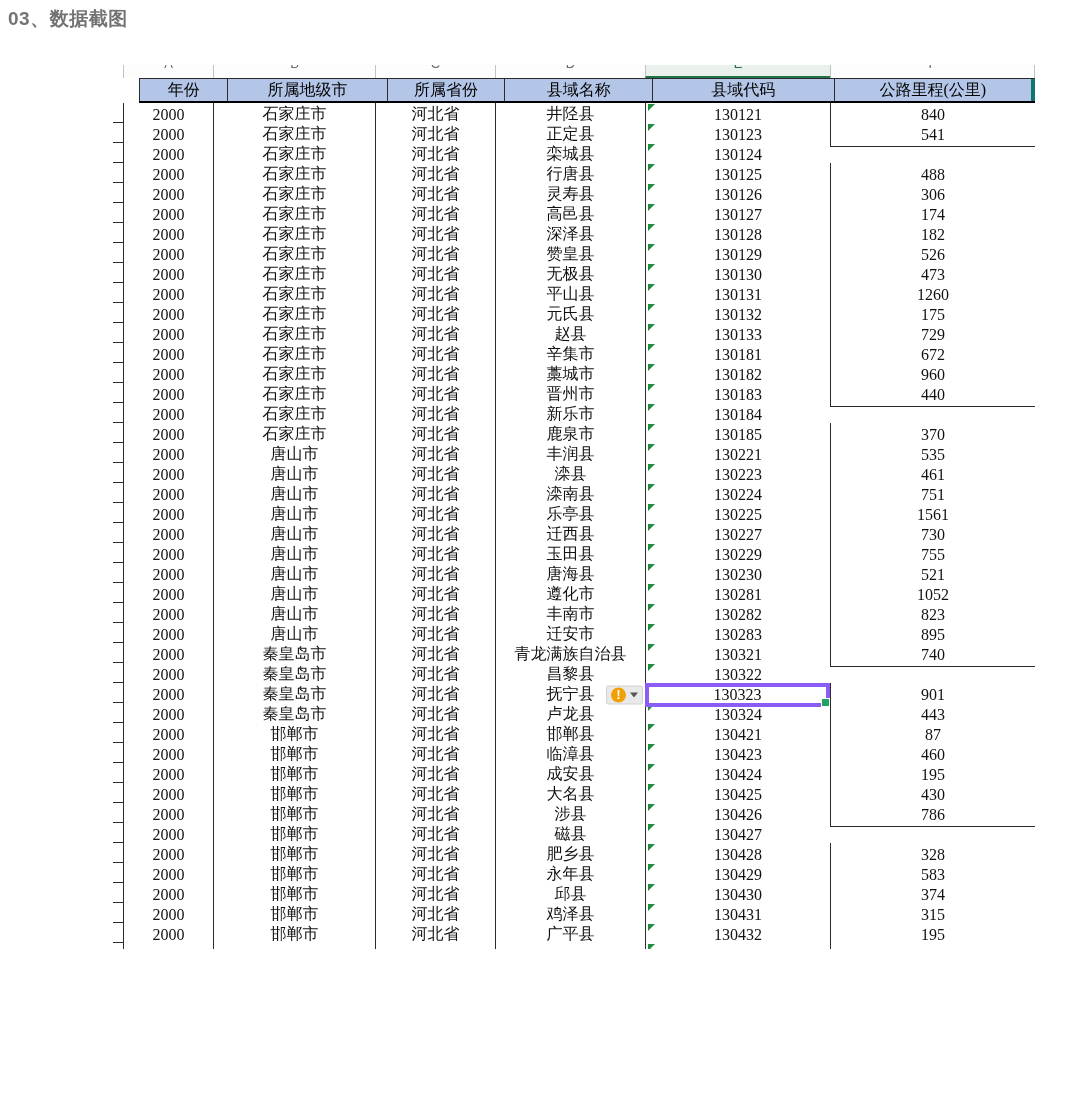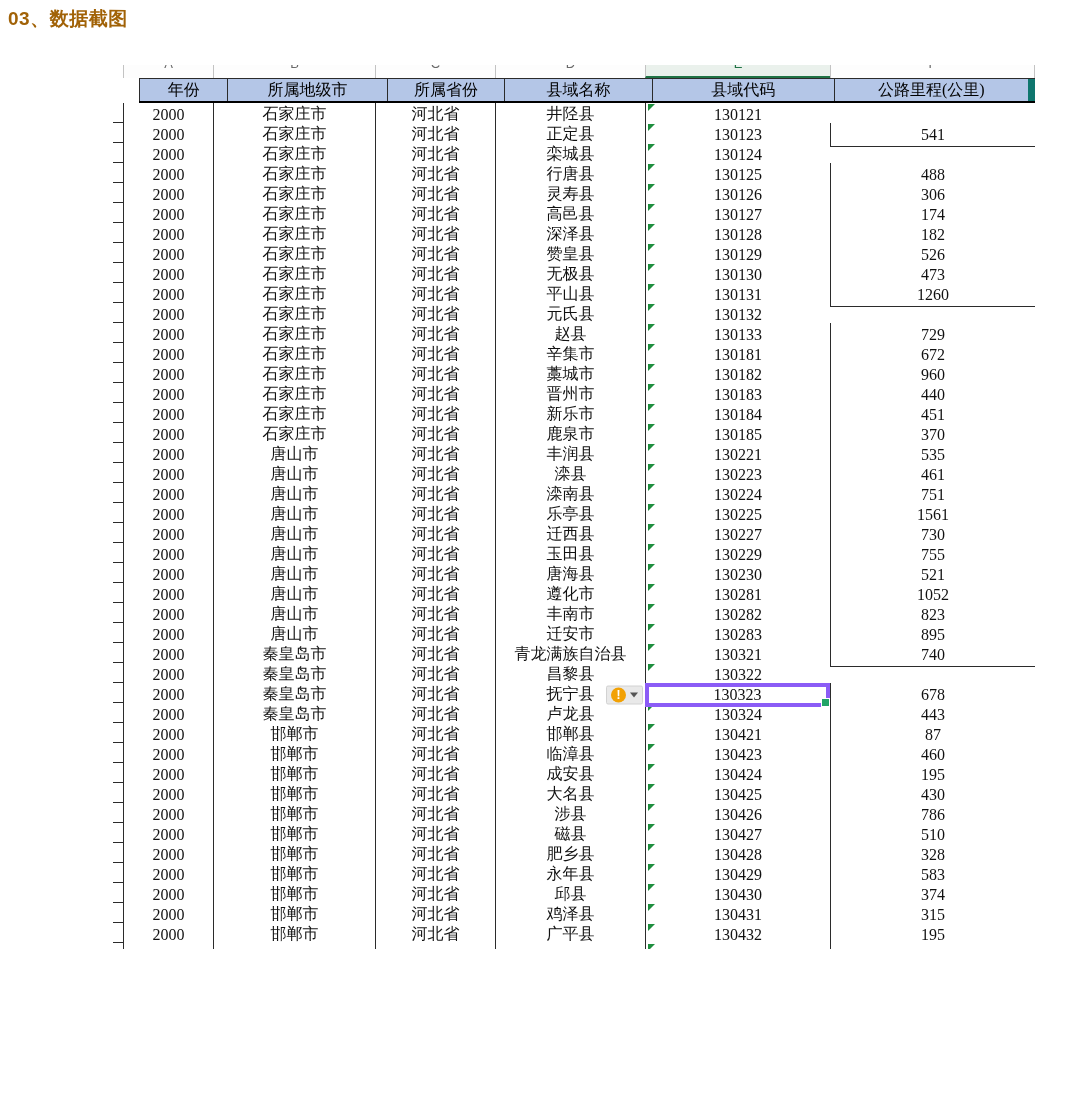--- a/index.html
+++ b/index.html
@@ -1,36 +1,36 @@
 <!DOCTYPE html>
 <html><head>
 <meta charset="utf-8">
 <style>
   html,body{margin:0;padding:0;background:#fff;}
   body{width:1077px;height:1119px;position:relative;overflow:hidden;
        font-family:"Liberation Sans",sans-serif;}
   .page-title{position:absolute;left:8px;top:6px;font-size:19px;font-weight:bold;
-       color:#a16207;letter-spacing:0.5px;}
+       color:#737373;letter-spacing:0.5px;}
   .sheet{position:absolute;left:113px;top:65px;width:922px;}
 
   
   .lrow{display:flex;margin-left:10px;height:13px;}
   .lcell{position:relative;overflow:hidden;border-left:1px solid #c3c3c3;box-sizing:border-box;background:#fdfdfd;}
   .lcell:last-child{border-right:1px solid #c3c3c3;}
   .lchar{position:absolute;top:-9px;left:0;right:0;text-align:center;
         font-size:13px;color:#6a6a6a;}
   .lcell.sel{background:#eaf1ec;border-bottom:2px solid #217346;}
   .lcell.sel .lchar{color:#217346;}
 
   
   .hrow{display:flex;margin-left:26px;border-top:1px solid #2b2b2b;border-bottom:2px solid #000;}
   .hcell{height:22px;background:#B4C6E7;border-left:1px solid #2b2b2b;box-sizing:border-box;
         display:flex;align-items:center;justify-content:center;
         font-family:"Liberation Serif",serif;font-size:16px;color:#000;}
-  .hcell:last-child{border-right:7px solid #0f766e;}
+  .hcell:last-child{border-right:4px solid #0f766e;}
 
   
   .row{display:flex;height:20px;}
   .gut{width:10px;box-sizing:border-box;border-bottom:1px solid #2b2b2b;}
   .cell{position:relative;box-sizing:border-box;height:24px;
         border-left:1px solid #2b2b2b;border-bottom:1px solid #2b2b2b;
         display:flex;align-items:center;justify-content:center;
         font-family:"Liberation Serif",serif;font-size:16px;color:#111;background:#fff;}
   .col0{width:90px}.col1{width:162px}.col2{width:120px}.col3{width:150px}
   .col4{width:185px}.col5{width:205px}
@@ -100,20 +100,23 @@
         <div class="cell col2">
           <span>河北省</span>
         </div>
         <div class="cell col3">
           <span>井陉县</span>
         </div>
         <div class="cell col4">
           <span class="tri"></span>
           <span>130121</span>
         </div>
+        <div class="cell col5">
+          <span>840</span>
+        </div>
       </div>
       <div class="row">
         <div class="gut"></div>
         <div class="cell col0">
           <span>2000</span>
         </div>
         <div class="cell col1">
           <span>石家庄市</span>
         </div>
         <div class="cell col2">
@@ -314,20 +317,23 @@
         <div class="cell col2">
           <span>河北省</span>
         </div>
         <div class="cell col3">
           <span>元氏县</span>
         </div>
         <div class="cell col4">
           <span class="tri"></span>
           <span>130132</span>
         </div>
+        <div class="cell col5">
+          <span>175</span>
+        </div>
       </div>
       <div class="row">
         <div class="gut"></div>
         <div class="cell col0">
           <span>2000</span>
         </div>
         <div class="cell col1">
           <span>石家庄市</span>
         </div>
         <div class="cell col2">
@@ -420,23 +426,20 @@
         </div>
         <div class="cell col2">
           <span>河北省</span>
         </div>
         <div class="cell col3">
           <span>新乐市</span>
         </div>
         <div class="cell col4">
           <span class="tri"></span>
           <span>130184</span>
-        </div>
-        <div class="cell col5">
-          <span>451</span>
         </div>
       </div>
       <div class="row">
         <div class="gut"></div>
         <div class="cell col0">
           <span>2000</span>
         </div>
         <div class="cell col1">
           <span>石家庄市</span>
         </div>
@@ -731,21 +734,21 @@
           <span class="warn">
             <span class="bang">!</span>
             <span class="chev"></span>
           </span>
         </div>
         <div class="cell col4 selcell">
           <span>130323</span>
           <span class="handle"></span>
         </div>
         <div class="cell col5">
-          <span>678</span>
+          <span>901</span>
         </div>
       </div>
       <div class="row">
         <div class="gut"></div>
         <div class="cell col0">
           <span>2000</span>
         </div>
         <div class="cell col1">
           <span>秦皇岛市</span>
         </div>
@@ -883,23 +886,20 @@
         </div>
         <div class="cell col2">
           <span>河北省</span>
         </div>
         <div class="cell col3">
           <span>磁县</span>
         </div>
         <div class="cell col4">
           <span class="tri"></span>
           <span>130427</span>
-        </div>
-        <div class="cell col5">
-          <span>510</span>
         </div>
       </div>
       <div class="row">
         <div class="gut"></div>
         <div class="cell col0">
           <span>2000</span>
         </div>
         <div class="cell col1">
           <span>邯郸市</span>
         </div>

